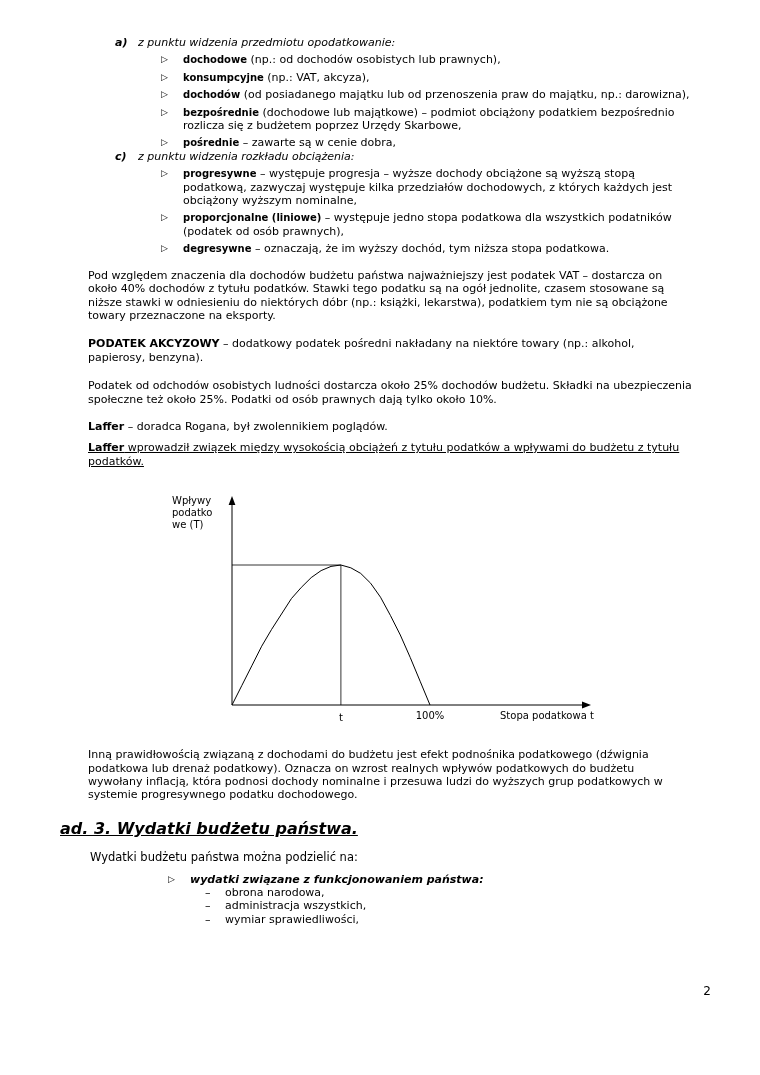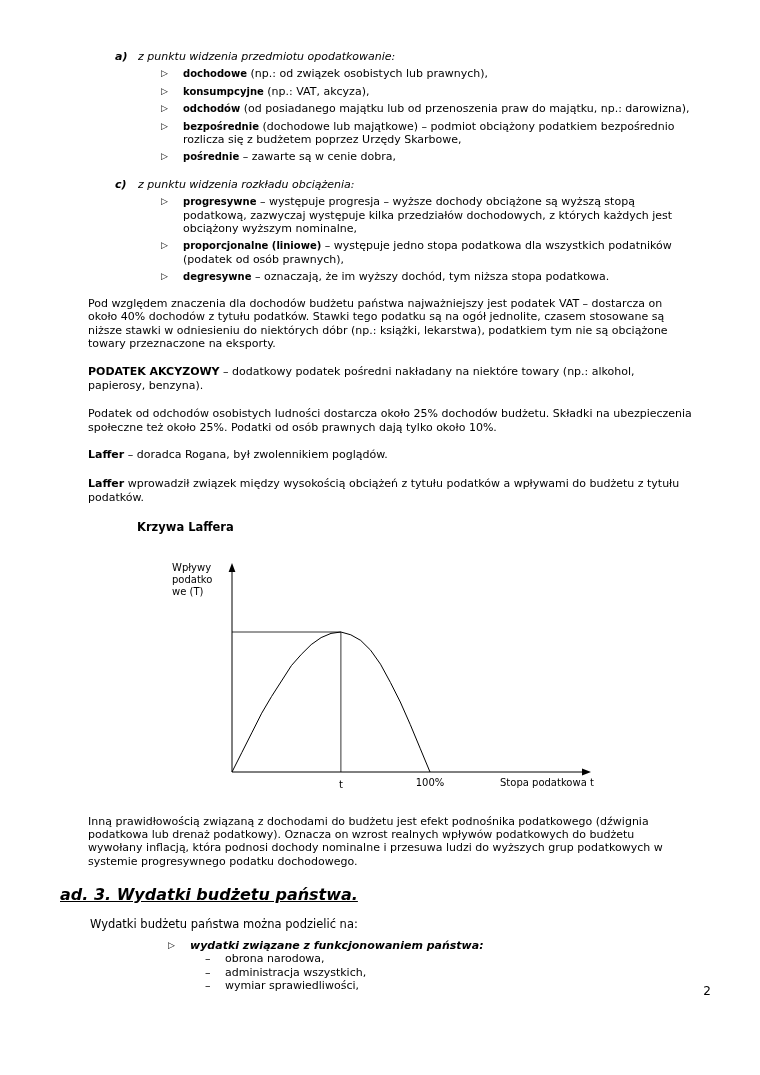--- a/index.html
+++ b/index.html
@@ -8,29 +8,29 @@
     width:760px; height:1075px;
     font-family:"DejaVu Sans","Liberation Sans",sans-serif;
     font-size:11px; line-height:13.4px; color:#000;
   }
   .page { position:relative; width:760px; height:1075px; background:#fff; overflow:hidden; }
   .content { padding:36px 68px 0 88px; }
 
   .b { font-weight:bold; }
 
   .sec-head { margin:3px 0 0 27px; font-style:italic; }
-  .sec-head:first-child { margin-top:14px; }
+  .sec-head:first-child { margin-top:0; }
   .sec-lbl { font-weight:bold; display:inline-block; width:23px; }
 
   .tax-item { position:relative; margin:4px 0 0 72px; padding-left:23px; }
   .arrow { position:absolute; left:1px; top:0; font-size:9px; }
   .lead { font-weight:bold; font-size:10px; }
 
   .para { margin-top:13px; }
-  .para-tight { margin-top:16px; }
+  .para-tight { margin-top:8px;text-decoration:underline; }
   .mt15 { margin-top:15px; }
   .mt14 { margin-top:14px; }
 
   .chart-heading { margin:17px 0 0 49px; font-weight:bold; font-size:11.5px; }
   .chart-wrap { position:relative; margin:22px 0 0 82px; height:252px; }
   .chart-wrap svg { display:block; }
   .axis, .curve { stroke:#000; stroke-width:1; fill:none; }
   .guide { stroke:#000; stroke-width:0.8; }
   .arrowhead { fill:#000; }
   .clabel { font-family:"DejaVu Sans","Liberation Sans",sans-serif; font-size:10px; fill:#000; }
@@ -49,29 +49,29 @@
 
 <div class="page">
   <div class="content">
 
     <div>
       <div class="sec-head">
         <span class="sec-lbl">a)</span><span>z punktu widzenia przedmiotu opodatkowanie:</span>
       </div>
       <div class="tax-item">
         <span class="arrow">▷</span>
-        <span class="lead">dochodowe</span><span> (np.: od związek osobistych lub prawnych),</span>
+        <span class="lead">dochodowe</span><span> (np.: od dochodów osobistych lub prawnych),</span>
       </div>
       <div class="tax-item">
         <span class="arrow">▷</span>
         <span class="lead">konsumpcyjne</span><span> (np.: VAT, akcyza),</span>
       </div>
       <div class="tax-item">
         <span class="arrow">▷</span>
-        <span class="lead">odchodów</span><span> (od posiadanego majątku lub od przenoszenia praw do majątku, np.: darowizna),</span>
+        <span class="lead">dochodów</span><span> (od posiadanego majątku lub od przenoszenia praw do majątku, np.: darowizna),</span>
       </div>
     </div>
 
     <div>
       <div class="tax-item">
         <span class="arrow">▷</span>
         <span class="lead">bezpośrednie</span><span> (dochodowe lub majątkowe) – podmiot obciążony podatkiem bezpośrednio rozlicza się z budżetem poprzez Urzędy Skarbowe,</span>
       </div>
       <div class="tax-item">
         <span class="arrow">▷</span>
@@ -105,21 +105,20 @@
 
     <p class="para mt15">Podatek od odchodów osobistych ludności dostarcza około 25% dochodów budżetu. Składki na ubezpieczenia społeczne też około 25%. Podatki od osób prawnych dają tylko około 10%.</p>
 
     <p class="para mt14 para-laffer">
       <span class="b">Laffer</span><span> – doradca Rogana, był zwolennikiem poglądów.</span>
     </p>
     <p class="para-tight">
       <span class="b">Laffer</span><span> wprowadził związek między wysokością obciążeń z tytułu podatków a wpływami do budżetu z tytułu podatków.</span>
     </p>
 
-    <div class="chart-heading">Krzywa Laffera</div>
 
     <div class="chart-wrap">
       <svg width="470" height="250" viewBox="0 0 470 250">
         <text class="clabel" x="2" y="14">Wpływy</text>
         <text class="clabel" x="2" y="26">podatko</text>
         <text class="clabel" x="2" y="38">we (T)</text>
 
         <line class="axis" x1="62" y1="215" x2="62" y2="14"></line>
         <polygon class="arrowhead" points="62,6 58.6,15 65.4,15"></polygon>
 

